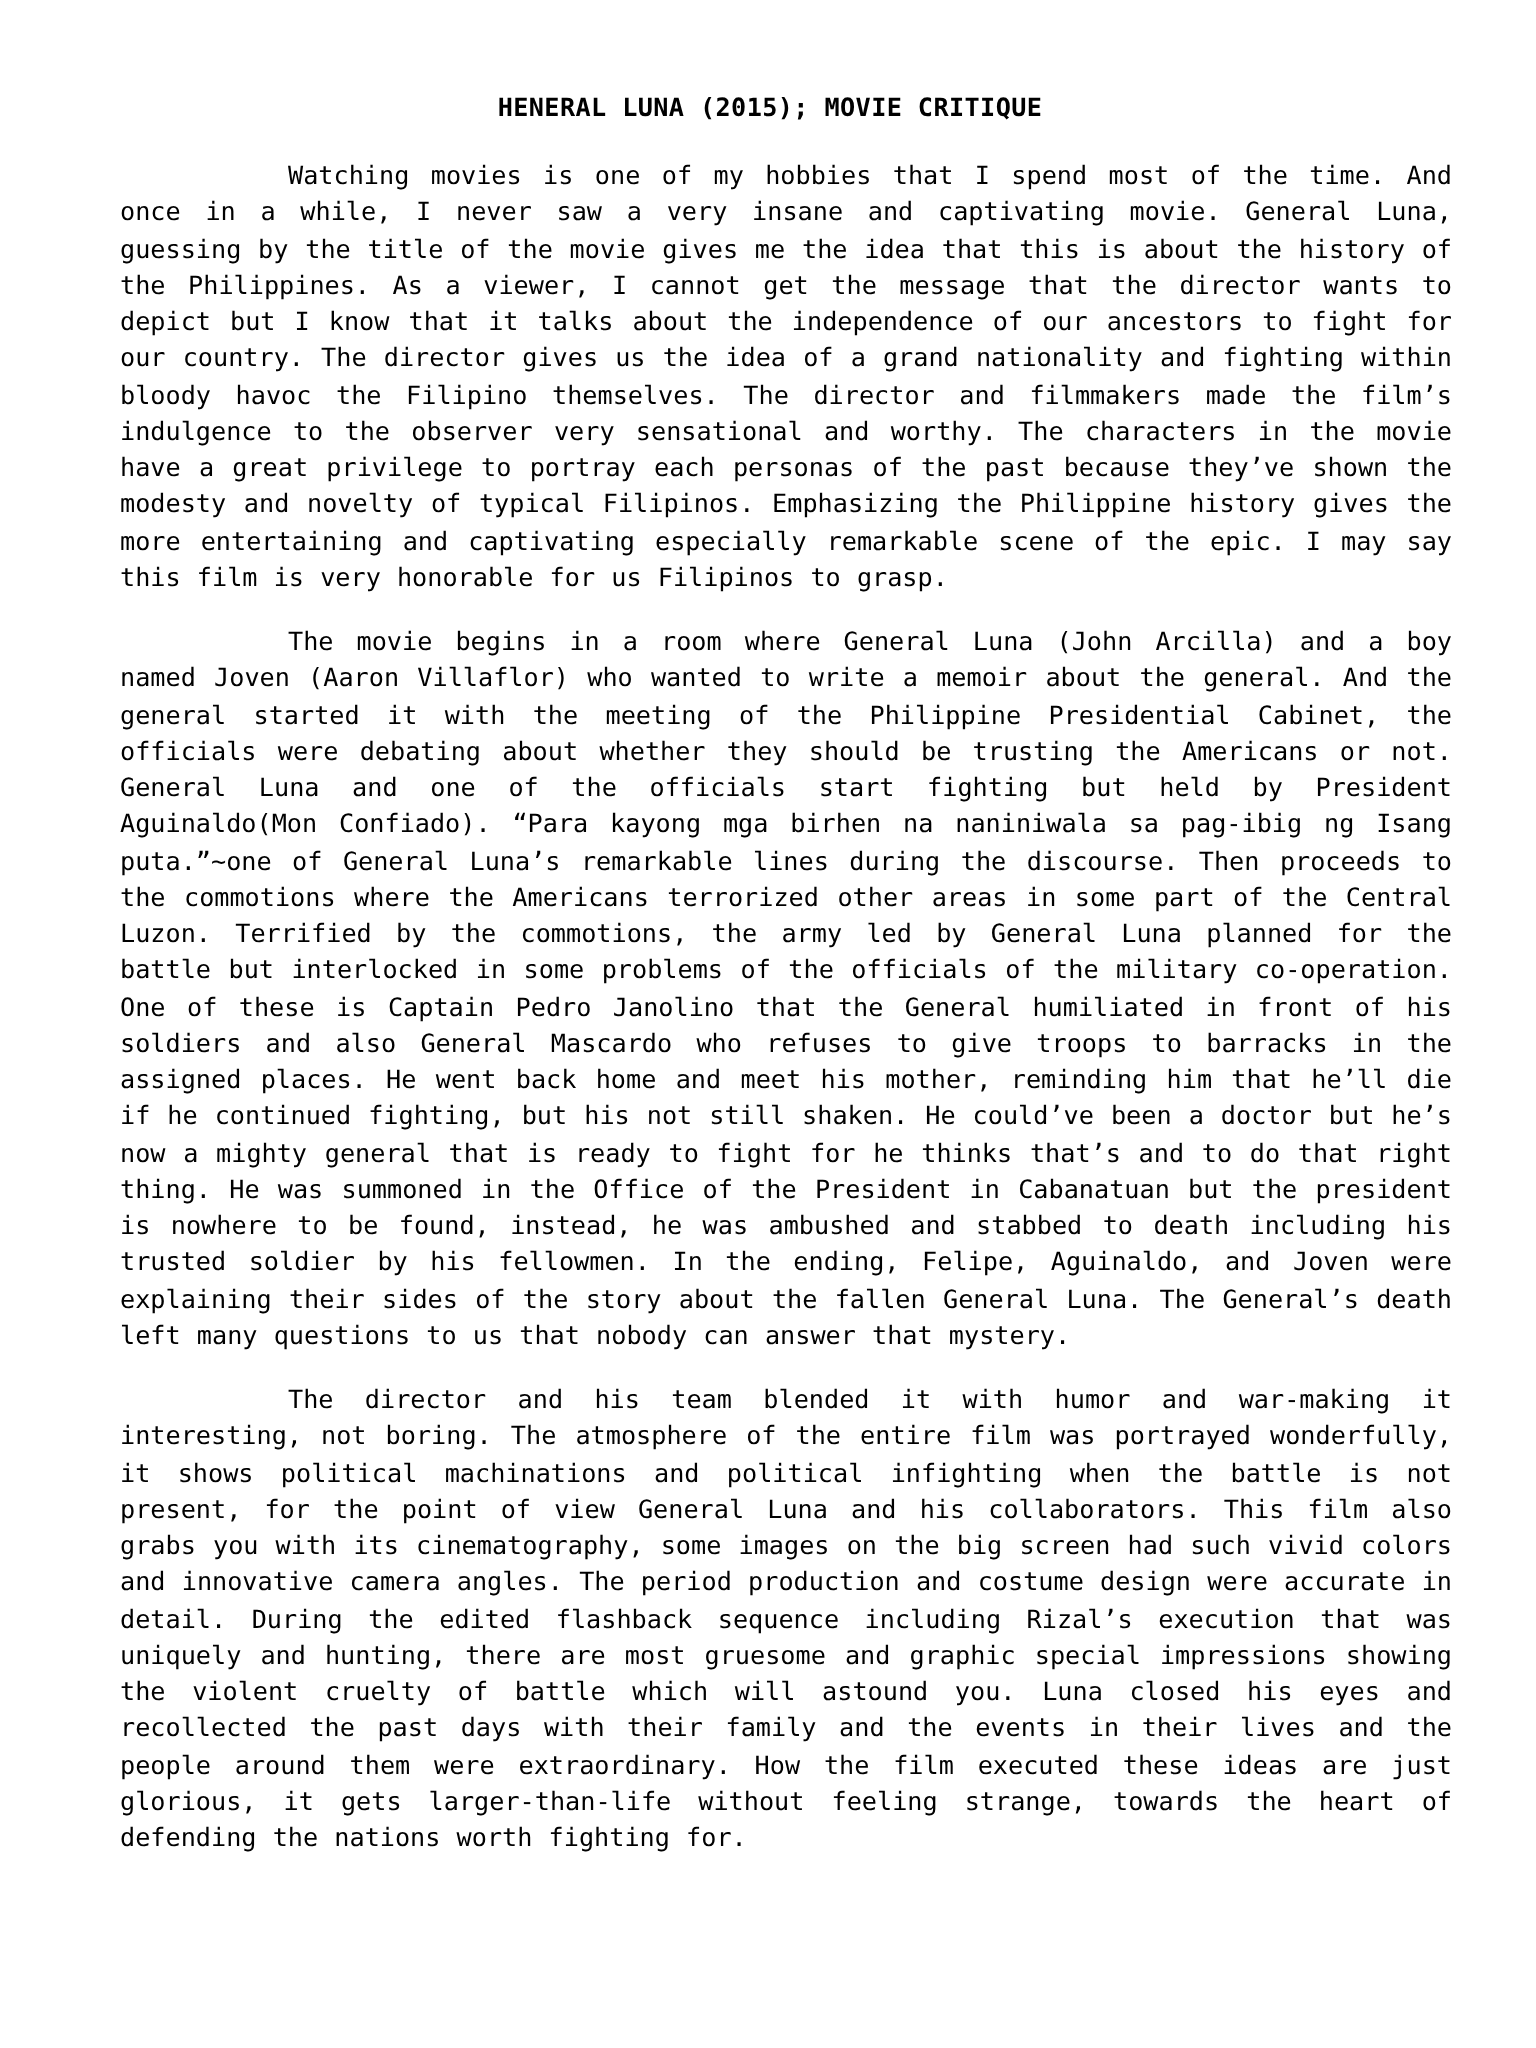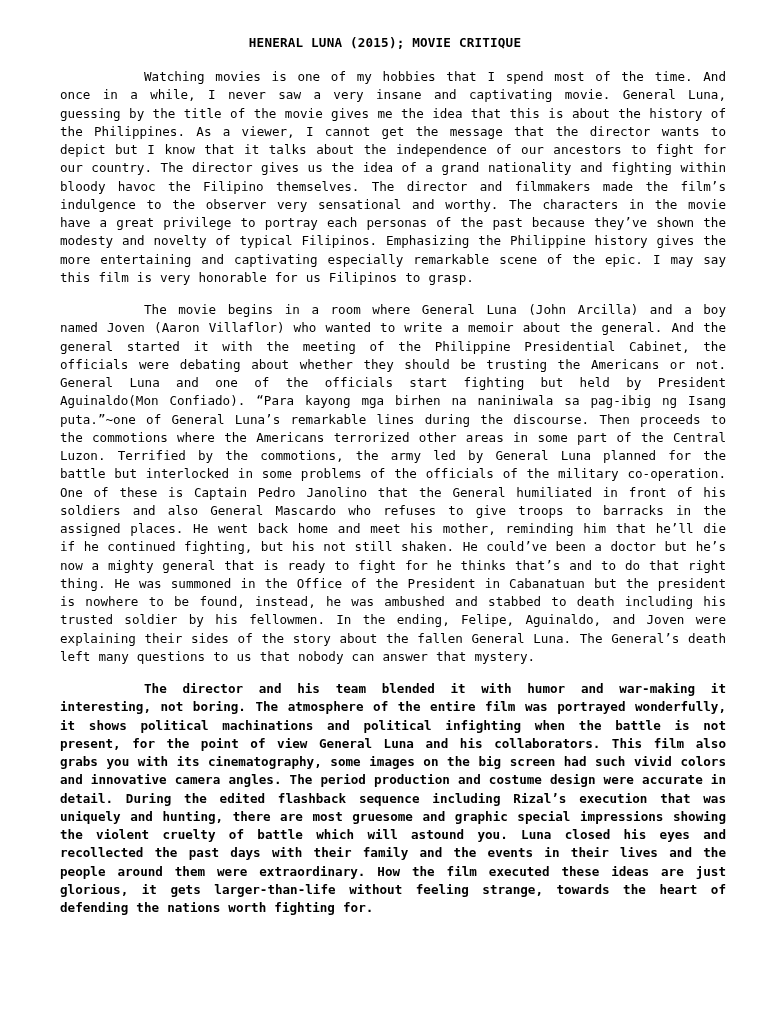--- a/index.html
+++ b/index.html
@@ -11,21 +11,21 @@
     width: 768px;
     height: 1024px;
     font-family: "DejaVu Sans Mono", monospace;
     color: #000000;
     overflow: hidden;
   }
   .page {
     box-sizing: border-box;
     width: 768px;
     height: 1024px;
-    padding: 35px 42px 20px 44px;
+    padding: 46px 42px 20px 44px;
     background: #ffffff;
   }
   .doc-title {
     text-align: center;
     font-size: 12.6px;
     letter-spacing: 0.2px;
     margin: 0 0 18px 0;
     white-space: pre;
   }
   .para {
@@ -33,21 +33,20 @@
     line-height: 1.45;
     text-align: justify;
     text-justify: inter-word;
     margin: 0 0 14px 16px;
     text-indent: 84px;
     word-spacing: 0.5px;
     hyphens: none;
   }
   .para:last-child {
     margin-bottom: 0;
-    font-weight: bold;
   }
 </style>
 </head>
 <body>
 
 <div class="page">
   <h1 class="doc-title">HENERAL LUNA (2015); MOVIE CRITIQUE</h1>
   <p class="para">Watching movies is one of my hobbies that I spend most of the time. And once in a while, I never saw a very insane and captivating movie. General Luna, guessing by the title of the movie gives me the idea that this is about the history of the Philippines. As a  viewer, I cannot get the message that the director wants to depict but I know that it talks about the independence of our ancestors to fight for our country. The director gives us the idea of a grand nationality and fighting within bloody havoc the Filipino themselves. The director and filmmakers made the film’s indulgence to the observer very sensational and worthy. The characters in the movie have a great privilege to portray each personas of the past because they’ve shown the modesty and novelty of typical Filipinos. Emphasizing the Philippine history gives the more entertaining and captivating especially remarkable scene of the epic. I may say this film is very honorable for us Filipinos to grasp.</p>
   <p class="para">The movie begins in a room where General Luna (John Arcilla) and a boy named Joven (Aaron Villaflor) who wanted to write a memoir about the general. And the general started it with the meeting of the Philippine Presidential Cabinet, the officials were debating about whether they should be trusting the Americans or not. General Luna and one of the officials start fighting but held by President Aguinaldo(Mon Confiado). “Para kayong mga birhen na naniniwala sa pag-ibig ng Isang puta.”~one of General Luna’s remarkable lines during the discourse. Then proceeds to the commotions where the Americans terrorized other areas in some part of the Central Luzon. Terrified by the commotions, the army led by General Luna planned for the battle but interlocked in some problems of the officials of the military co-operation. One of these is Captain Pedro Janolino that the General humiliated in front of his soldiers and also General Mascardo who refuses to give troops to barracks in the assigned places. He went back home and meet his mother, reminding him that he’ll die if he continued fighting, but his not still shaken. He could’ve been a doctor but he’s now a mighty general that is ready to fight for he thinks that’s and to do that right thing. He was summoned in the Office of the President in Cabanatuan but the president is nowhere to be found, instead, he was ambushed and stabbed to death including his trusted soldier by his fellowmen. In the ending, Felipe, Aguinaldo, and Joven were explaining their sides of the story about the fallen General Luna. The General’s death left many questions to us that nobody can answer that mystery.</p>
   <p class="para">The director and his team blended it with humor and war-making it interesting, not boring. The atmosphere of the entire film was portrayed wonderfully, it shows political machinations and political infighting when the battle is not present, for the point of view General Luna and his collaborators. This film also grabs you with its cinematography, some images on the big screen had such vivid colors and innovative camera angles. The period production and costume design were accurate in detail. During the edited flashback sequence including Rizal’s execution that was uniquely and hunting, there are most gruesome and graphic special impressions showing the violent cruelty of battle which will astound you. Luna closed his eyes and recollected the past days with their family and the events in their lives and the people around them were extraordinary. How the film executed these ideas are just glorious, it gets larger-than-life without feeling strange, towards the heart of defending the nations worth fighting for.</p>

